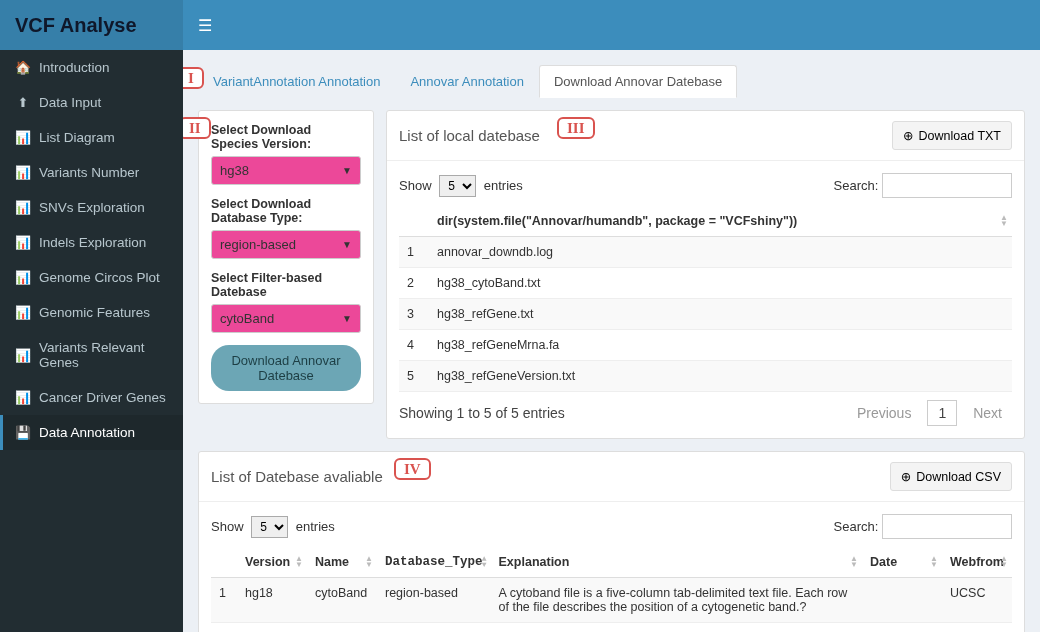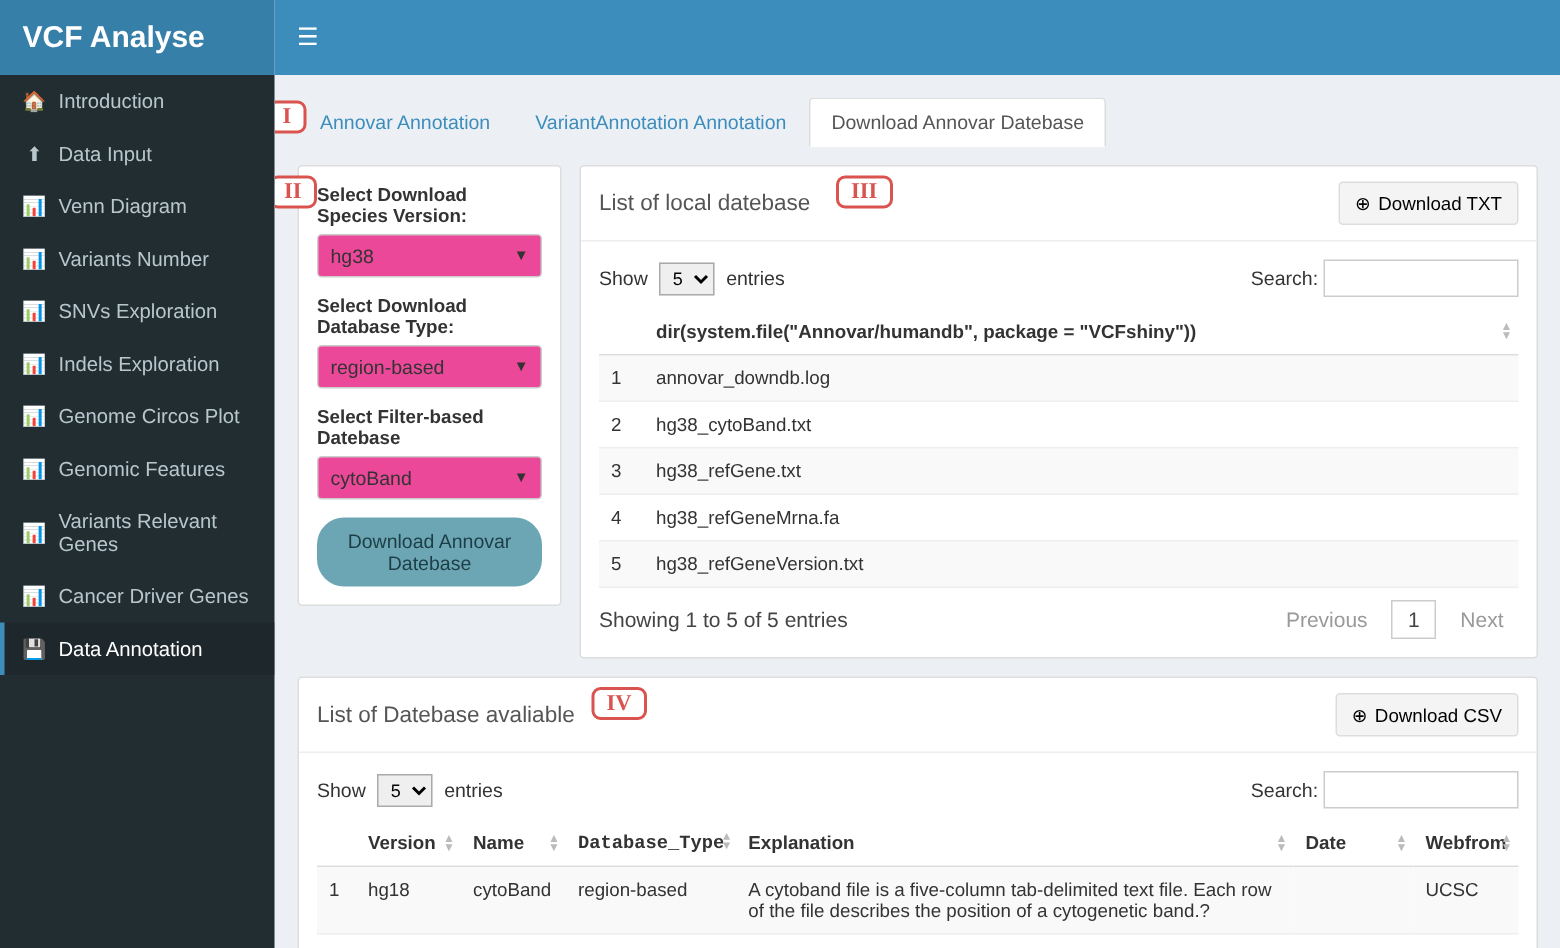--- a/index.html
+++ b/index.html
@@ -1,19 +1,19 @@
 <!DOCTYPE html>
 <html><head>
 <meta charset="utf-8">
 <style>
 * { box-sizing: border-box; margin: 0; padding: 0; }
 body { font-family: "Helvetica Neue", Arial, sans-serif; font-size: 14px; color: #333; background: #ecf0f5; width: 1040px; height: 632px; overflow: hidden; }
 
 .topbar { display: flex; height: 50px; }
-.logo-box { width: 183px; background: #367fa9; color: #ffffff; display: flex; align-items: center; padding-left: 15px; font-size: 20px; font-weight: bold; }
+.logo-box { width: 183px; background: #367fa9; color: #0f172a; display: flex; align-items: center; padding-left: 15px; font-size: 20px; font-weight: bold; }
 .topbar-right { flex: 1; background: #3c8dbc; display: flex; align-items: center; padding-left: 15px; }
 .hamburger { color: #fff; font-size: 16px; cursor: pointer; }
 
 .main-wrap { display: flex; height: calc(100% - 50px); }
 
 .sidebar { width: 183px; background: #222d32; color: #b8c7ce; padding-top: 0; font-size: 13.5px; overflow-y: auto; }
 .sidebar-item { display: flex; align-items: center; padding: 10px 15px; gap: 8px; cursor: pointer; }
 .sidebar-item.active { background: #1e282c; color: #fff; border-left: 3px solid #3c8dbc; padding-left: 12px; }
 .sidebar-item .icon { width: 16px; text-align: center; font-size: 13px; }
 
@@ -78,21 +78,21 @@
       <div class="sidebar-item">
         <span class="icon">🏠</span>
         <span>Introduction</span>
       </div>
       <div class="sidebar-item">
         <span class="icon">⬆</span>
         <span>Data Input</span>
       </div>
       <div class="sidebar-item">
         <span class="icon">📊</span>
-        <span>Venn Diagram</span>
+        <span>List Diagram</span>
       </div>
       <div class="sidebar-item">
         <span class="icon">📊</span>
         <span>Variants Number</span>
       </div>
       <div class="sidebar-item">
         <span class="icon">📊</span>
         <span>SNVs Exploration</span>
       </div>
       <div class="sidebar-item">
@@ -118,22 +118,22 @@
       <div class="sidebar-item active">
         <span class="icon">💾</span>
         <span>Data Annotation</span>
       </div>
     </div>
 
   <div class="content">
 
     <div class="tabs-row pos-rel">
       <div class="roman-badge" style="left:-20px; top:2px;">I</div>
+      <div class="tab"><span>VariantAnnotation Annotation</span></div>
       <div class="tab"><span>Annovar Annotation</span></div>
-      <div class="tab"><span>VariantAnnotation Annotation</span></div>
       <div class="tab active"><span>Download Annovar Datebase</span></div>
     </div>
 
     <div class="two-col">
       <div class="panel panel-left pos-rel">
         <div class="roman-badge" style="left:-20px; top:6px;">II</div>
         <div class="panel-body">
           <label class="form-label">Select Download Species Version:</label>
           <div class="select-box">
             <span>hg38</span>

